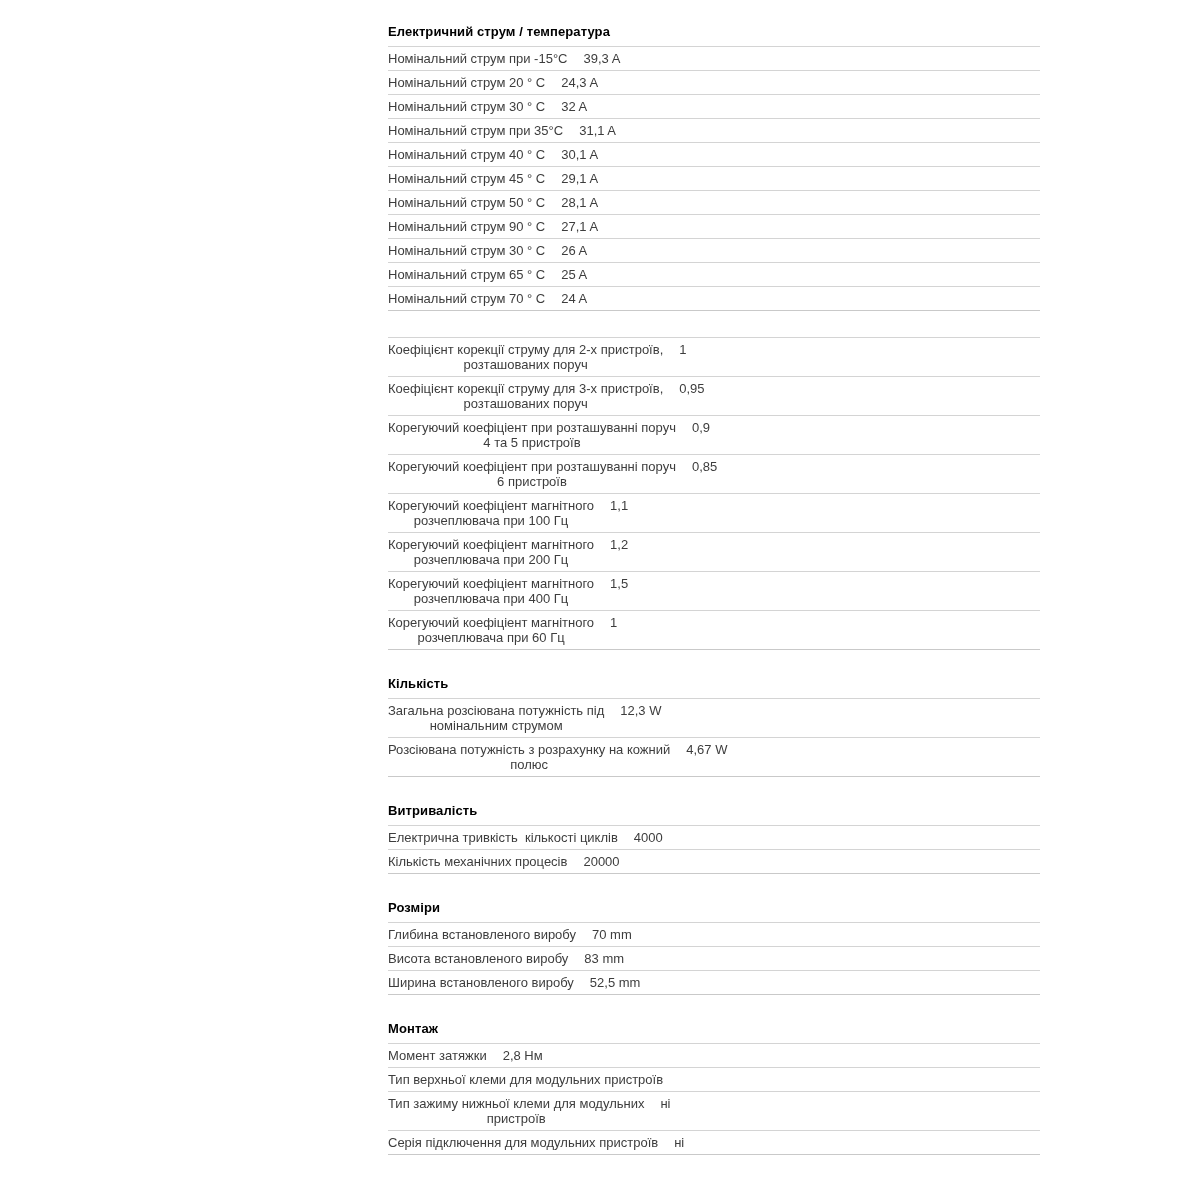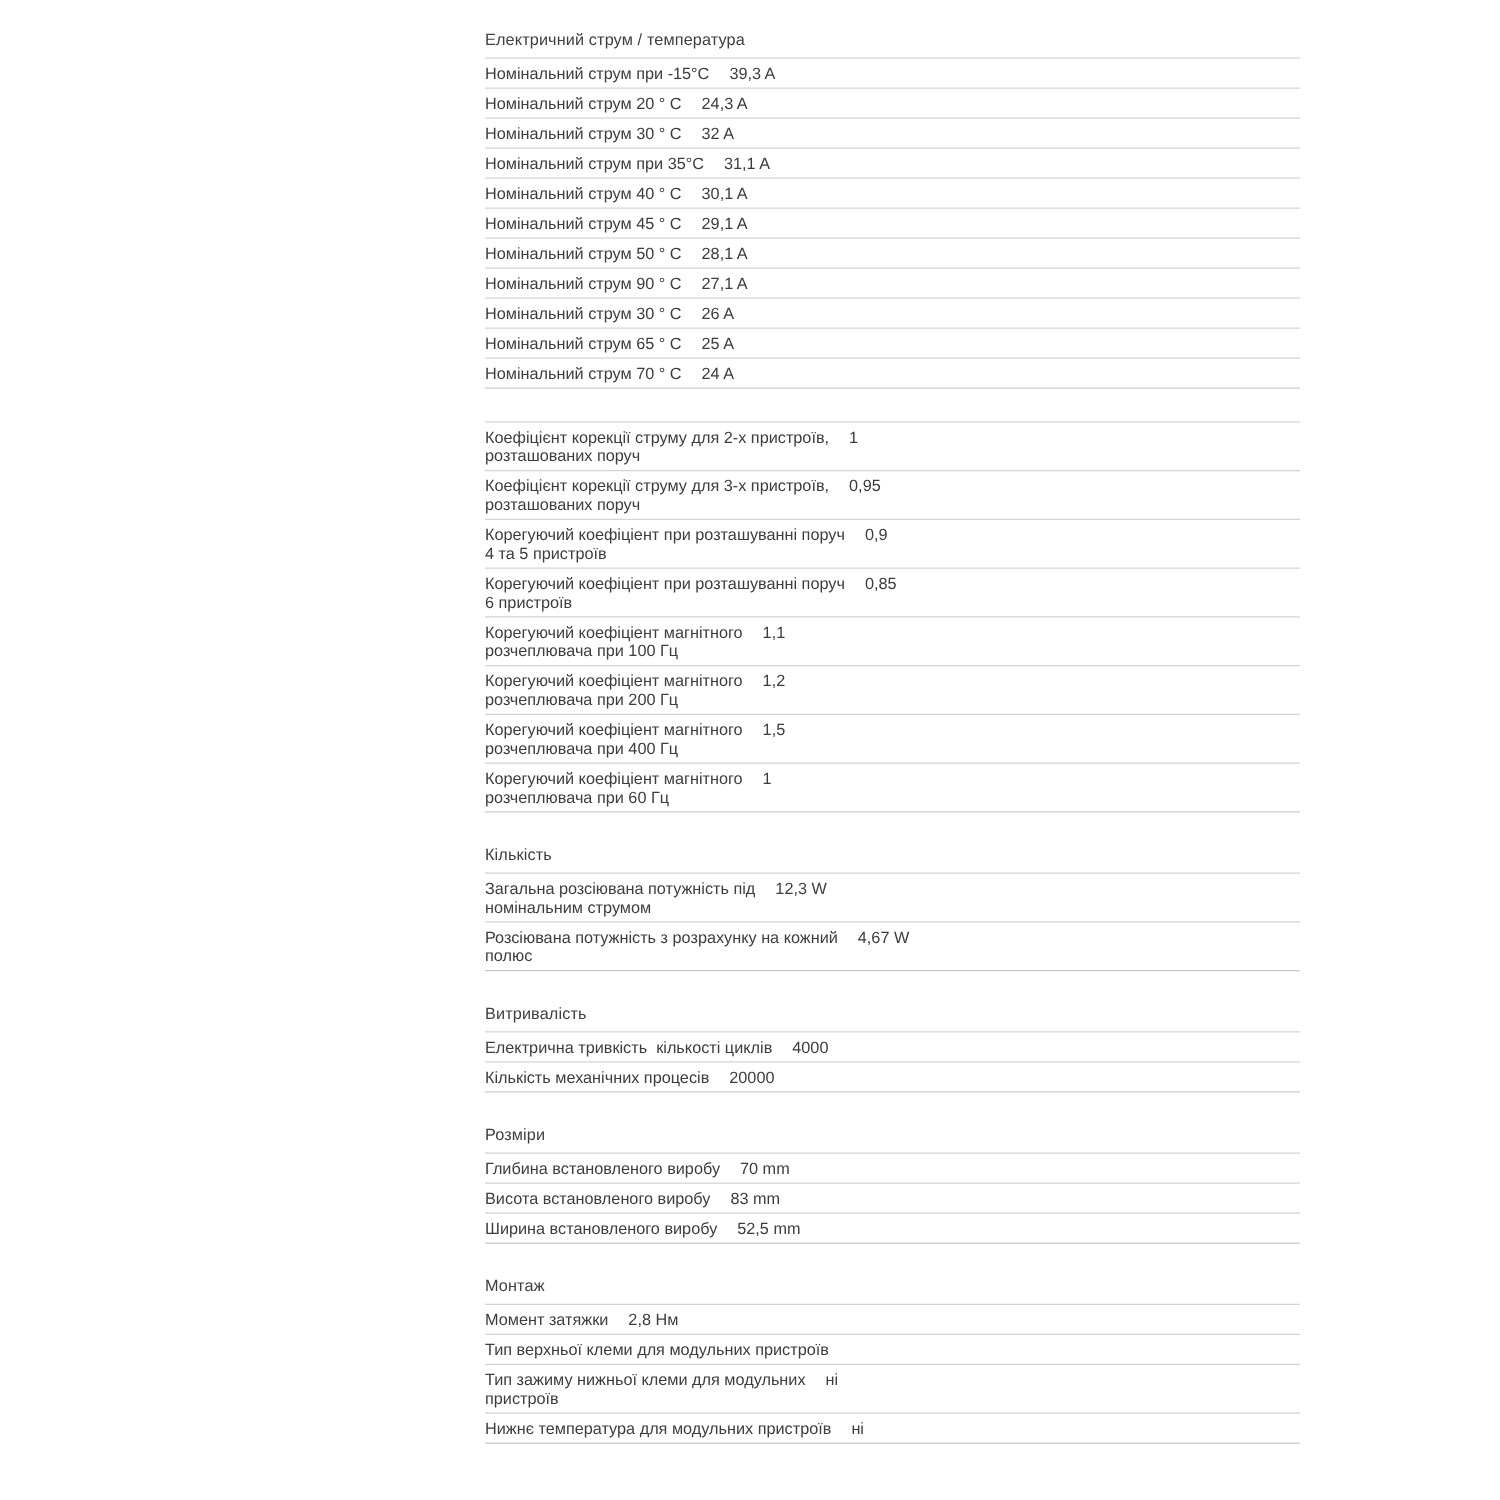--- a/index.html
+++ b/index.html
@@ -23,44 +23,44 @@
   .spec-section {
     margin-top: 26px;
   }
   .spec-section:first-child {
     margin-top: 0;
   }
   .spec-title {
     margin: 0;
     padding: 0 0 7px 0;
     font-size: 13px;
-    font-weight: normal;
+    font-weight: bold;
     line-height: 15px;
-    color: #404040;
+    color: #000000;
     letter-spacing: 0.1px;
   }
   .rows {
     border-top: 1px solid #d4d4d4;
   }
   .row {
     display: flex;
     align-items: flex-start;
     justify-content: space-between;
     padding: 4px 0;
     border-bottom: 1px solid #d4d4d4;
     font-size: 13px;
     line-height: 15px;
     color: #3d3d3d;
   }
   .row:last-child {
     border-bottom-color: #c9c9c9;
   }
   .label {
     white-space: pre-wrap;
-    text-align: left;
+    text-align: center;
     flex: 0 1 auto;
     max-width: 420px;
   }
   .value {
     white-space: pre-wrap;
     flex: 1 1 auto;
     padding-left: 16px;
   }
 </style>
 </head>
@@ -243,18 +243,18 @@
     <div class="label">Тип верхньої клеми для модульних пристроїв</div>
   </div>
 
   <div class="row">
     <div class="label">Тип зажиму нижньої клеми для модульних
 пристроїв</div>
     <div class="value">ні</div>
   </div>
 
   <div class="row">
-    <div class="label">Нижнє температура для модульних пристроїв</div>
+    <div class="label">Серія підключення для модульних пристроїв</div>
     <div class="value">ні</div>
   </div>
 </div>
   </section>
 </div>
 
 </body></html>

